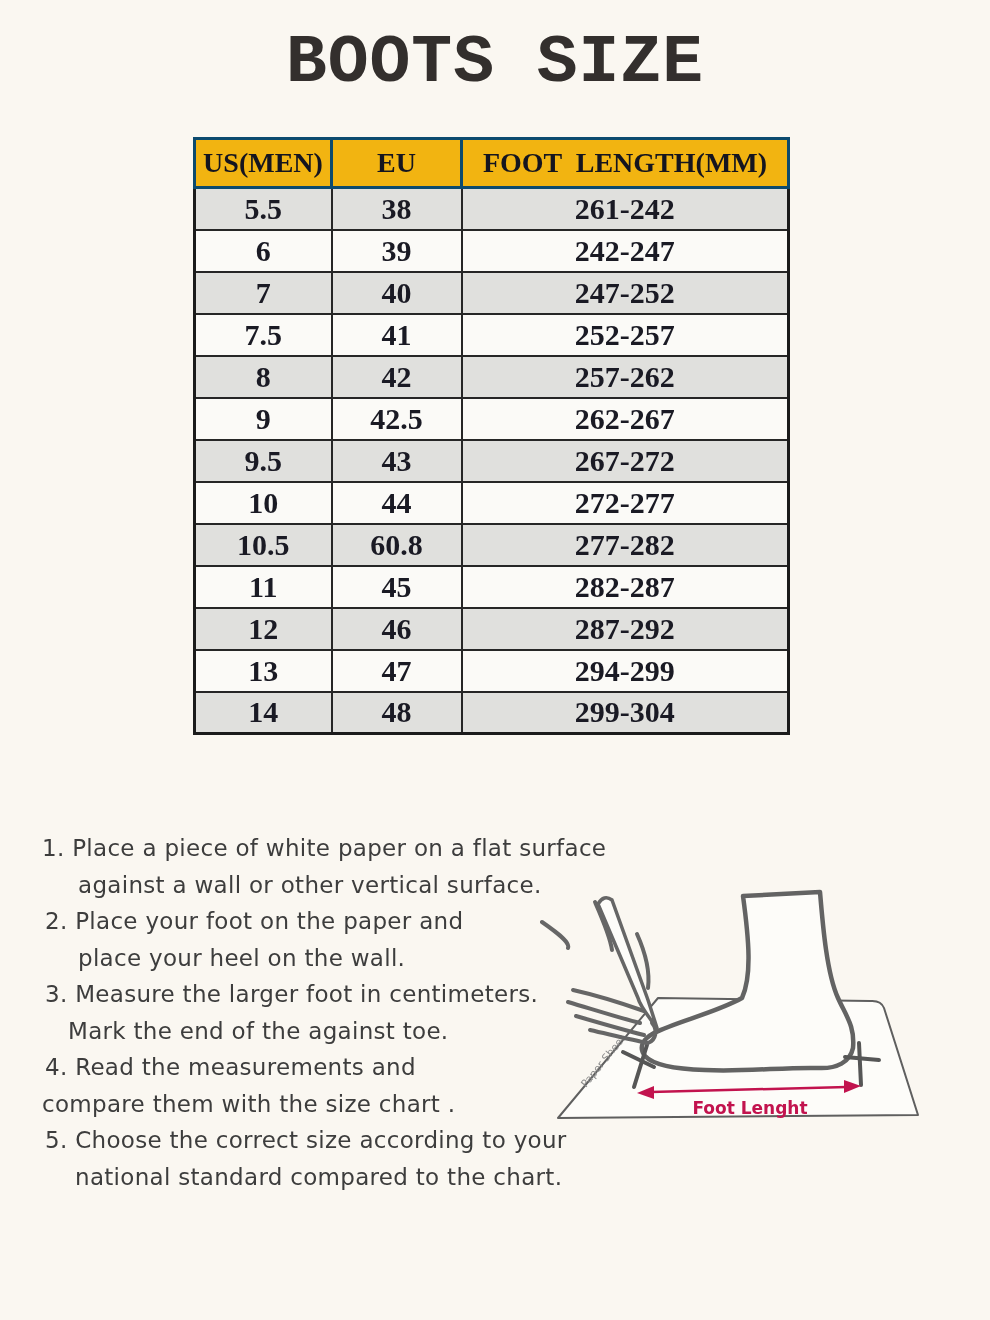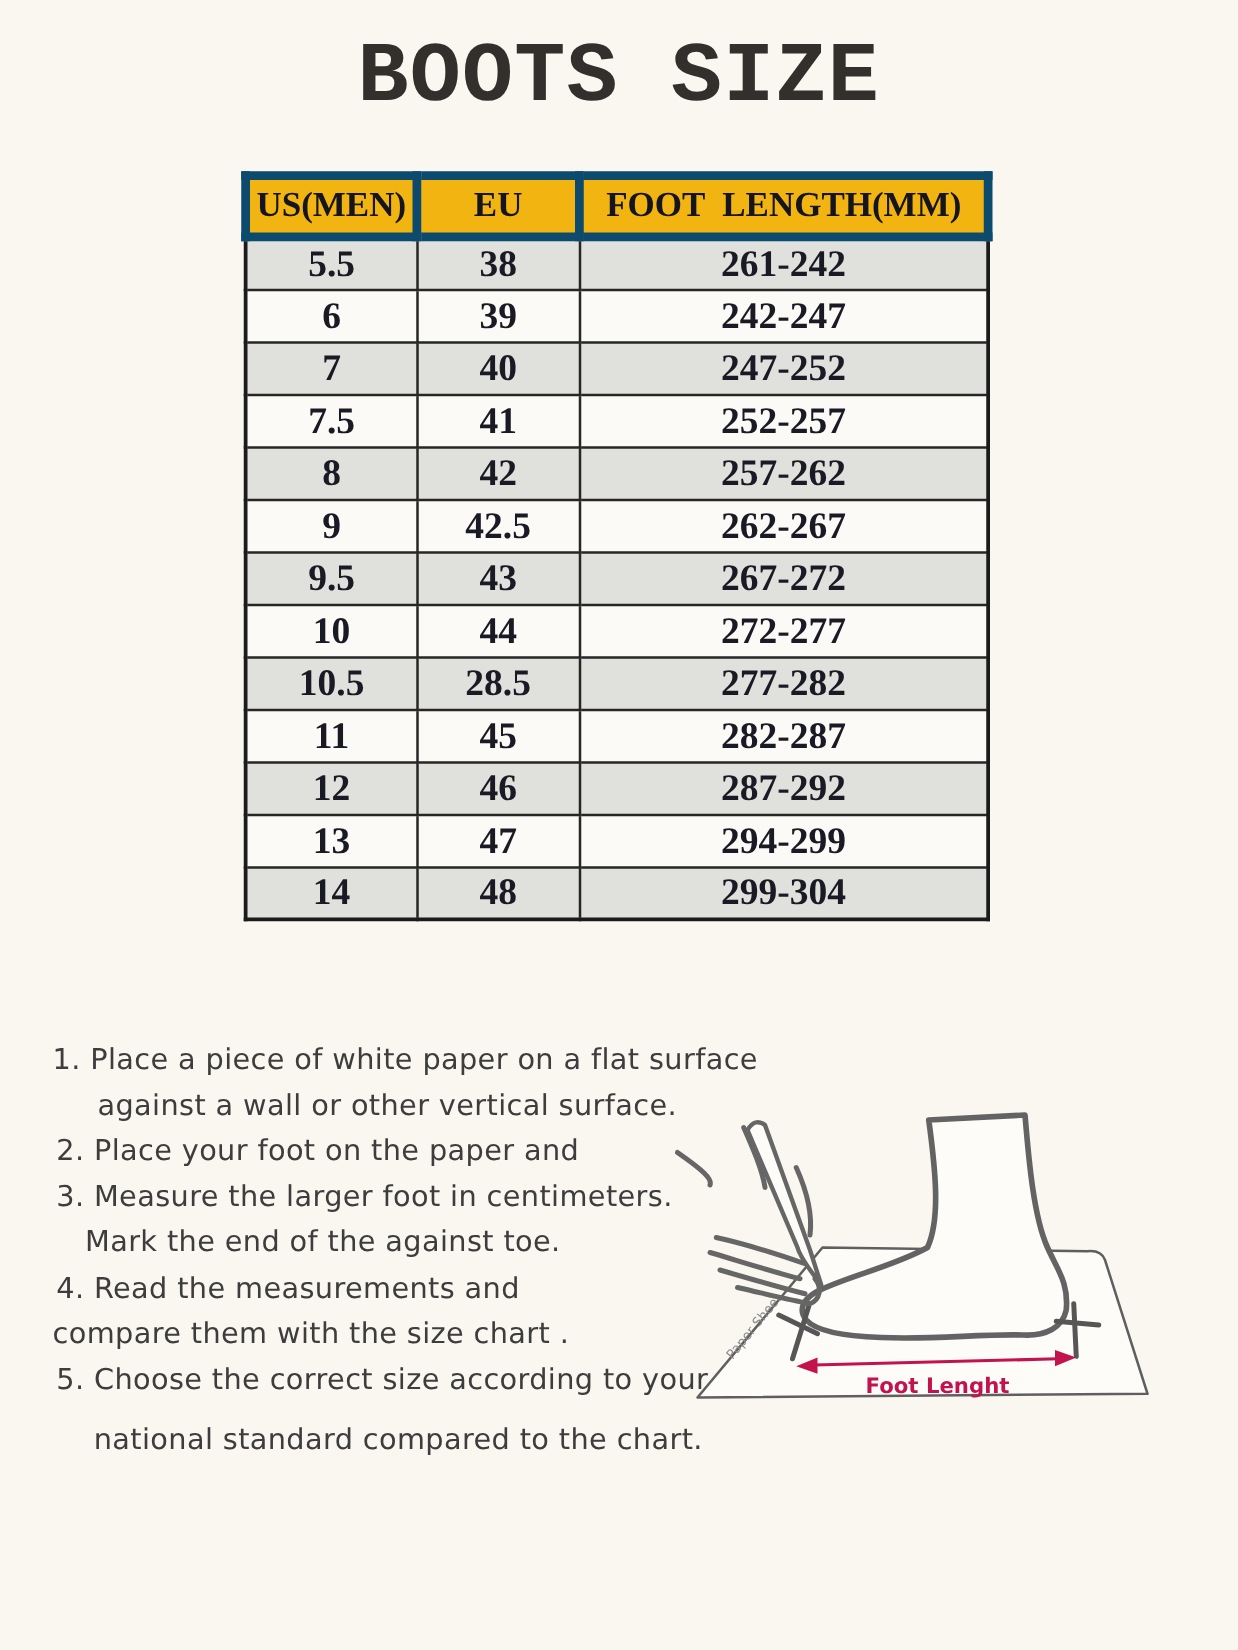--- a/index.html
+++ b/index.html
@@ -23,21 +23,21 @@
   table.size-table {
     position: absolute;
     top: 137px; left: 193px;
     width: 594px;
     border-collapse: collapse;
     table-layout: fixed;
     border: 3px solid #1b1b1b;
   }
   .size-table th {
     background: #f2b411;
-    border: 7px solid #0c4a6e;
+    border: 3px solid #0c4a6e;
     height: 49px;
     font-family: "Liberation Serif", serif;
     font-weight: bold;
     font-size: 28px;
     word-spacing: 7px;
     color: #15151f;
     text-align: center;
   }
   .size-table td {
     border: 2px solid #262626;
@@ -57,21 +57,21 @@
     position: absolute;
     top: 830px; left: 42px;
     font-size: 23px;
     color: #3d3d3d;
     letter-spacing: 0.3px;
   }
   .il { line-height: 36.5px; white-space: nowrap; }
   .ind-a { margin-left: 3px; }
   .ind-b { margin-left: 36px; }
   .ind-c { margin-left: 26px; }
-  .ind-d { margin-left: 33px; margin-top: 12px; }
+  .ind-d { margin-left: 33px; }
   .illustration {
     position: absolute;
     top: 888px; left: 540px;
     width: 400px; height: 260px;
   }
 </style>
 </head>
 <body>
 
 <h1 class="title">BOOTS SIZE</h1>
@@ -125,21 +125,21 @@
         <td>43</td>
         <td>267-272</td>
       </tr>
     <tr>
         <td>10</td>
         <td>44</td>
         <td>272-277</td>
       </tr>
     <tr>
         <td>10.5</td>
-        <td>28.5</td>
+        <td>60.8</td>
         <td>277-282</td>
       </tr>
     <tr>
         <td>11</td>
         <td>45</td>
         <td>282-287</td>
       </tr>
     <tr>
         <td>12</td>
         <td>46</td>
@@ -155,20 +155,21 @@
         <td>48</td>
         <td>299-304</td>
       </tr>
   </tbody>
 </table>
 
 <div class="instructions">
   <div class="il">1. Place a piece of white paper on a flat surface</div>
   <div class="il ind-b">against a wall or other vertical surface.</div>
   <div class="il ind-a">2. Place your foot on the paper and</div>
+  <div class="il ind-b">place your heel on the wall.</div>
   <div class="il ind-a">3. Measure the larger foot in centimeters.</div>
   <div class="il ind-c">Mark the end of the against toe.</div>
   <div class="il ind-a">4. Read the measurements and</div>
   <div class="il">compare them with the size chart .</div>
   <div class="il ind-a">5. Choose the correct size according to your</div>
   <div class="il ind-d">national standard compared to the chart.</div>
 </div>
 
 <svg class="illustration" viewBox="0 0 400 260">
 

